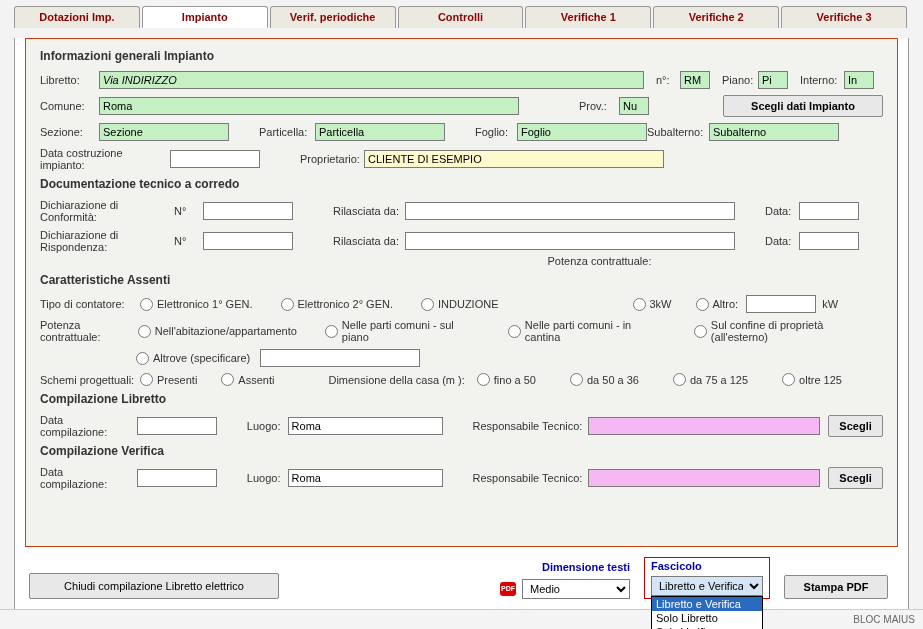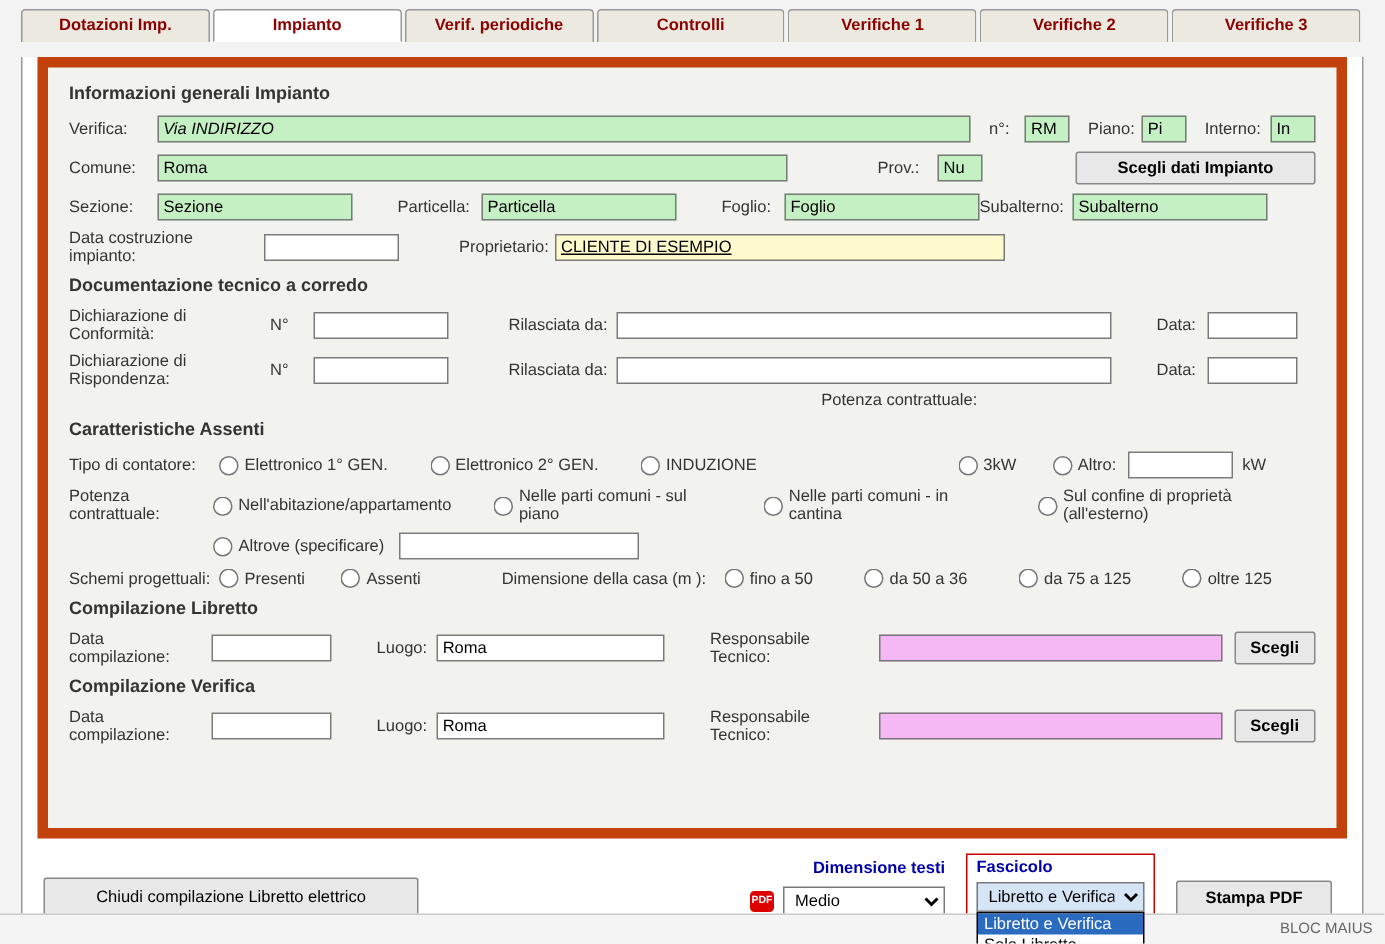--- a/index.html
+++ b/index.html
@@ -39,21 +39,21 @@
       border-bottom: 1px solid #fff;
     }
     .main-panel {
       margin: 0 14px 8px 14px;
       border: 1px solid #999;
       background: #fff;
       border-top: none;
     }
     .inner-box {
       margin: 10px;
-      border: 7px solid #c2410c;
+      border: 1px solid #c2410c;
       padding: 10px 14px;
       background: #f2f2ef;
     }
     .section-title {
       font-weight: bold;
       font-size: 12px;
       color: #333;
       margin-bottom: 8px;
     }
     .row {
@@ -68,21 +68,21 @@
     }
     .lbl { margin-right: 4px; }
     .fld {
       border: 1px solid #7a7a7a;
       height: 18px;
       padding: 0 3px;
       font-size: 11px;
       background: #fff;
     }
     .fld-green { background: #c4f0c4; }
-    .fld-yellow { background: #fffacd; text-decoration: underline; }
+    .fld-yellow { background: #fffacd; }
     .fld-pink { background: #f5b8f5; }
     .btn {
       border: 1px solid #888;
       background: #e8e8e8;
       padding: 2px 10px;
       font-size: 11px;
       cursor: pointer;
       border-radius: 2px;
       font-weight: bold;
       height: 22px;
@@ -161,21 +161,21 @@
   <div class="tab">Verifiche 2</div>
   <div class="tab">Verifiche 3</div>
 </div>
 
 <div class="main-panel">
   <div class="inner-box">
 
     <div class="section-title">Informazioni generali Impianto</div>
 
     <div class="row">
-      <span class="lbl" style="width:55px">Verifica:</span>
+      <span class="lbl" style="width:55px">Libretto:</span>
       <input class="fld fld-green" style="width: 545px; font-style: italic;" value="Via INDIRIZZO">
       <span class="lbl" style="margin-left:12px; width:20px">n°:</span>
       <input class="fld fld-green" style="width: 30px;" value="RM">
       <span class="lbl" style="margin-left:12px; width:32px">Piano:</span>
       <input class="fld fld-green" style="width: 30px;" value="Pi">
       <span class="lbl" style="margin-left:12px; width:40px">Interno:</span>
       <input class="fld fld-green" style="width: 30px;" value="In">
     </div>
 
     <div class="row">

